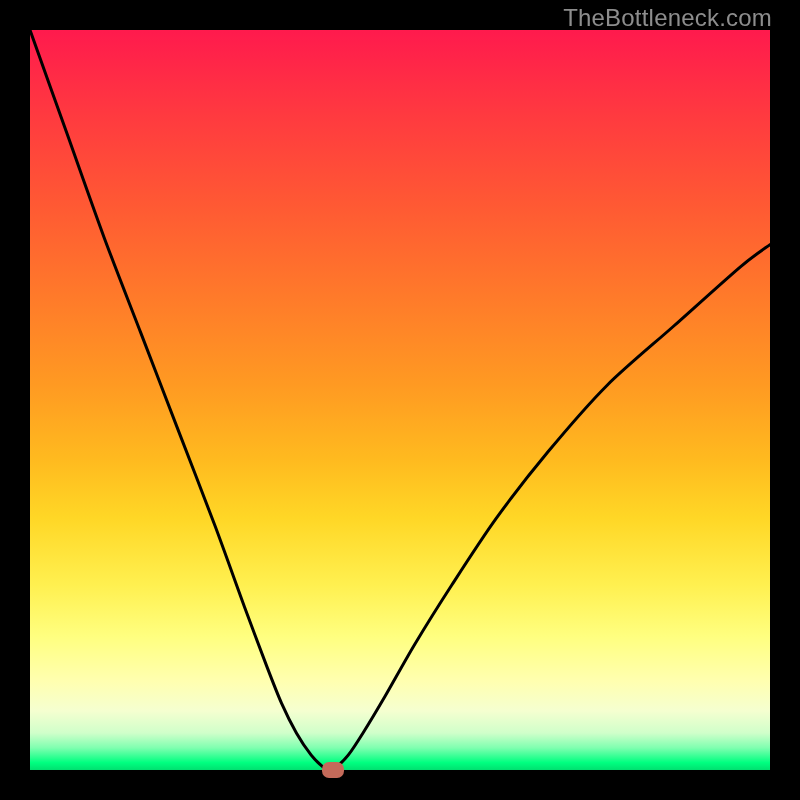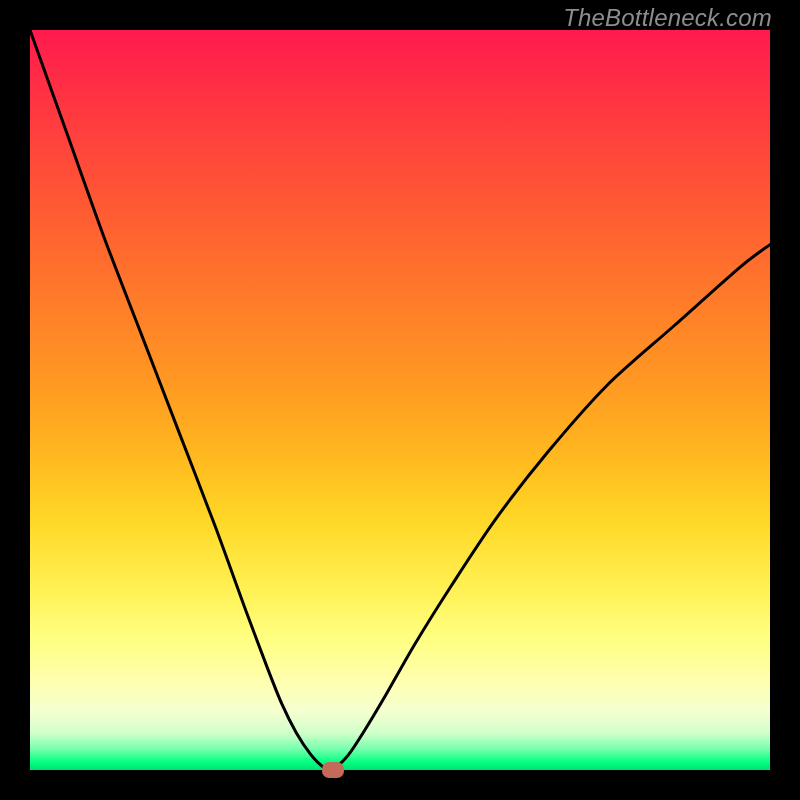--- a/index.html
+++ b/index.html
@@ -11,21 +11,20 @@
     overflow: hidden;
     font-family: Arial, Helvetica, sans-serif;
   }
   .frame {
     position: absolute;
     left: 0;
     top: 0;
     width: 800px;
     height: 561px;
     background: #000;
-    font-style: italic;
   }
   .plot-area {
     position: absolute;
     left: 30px;
     top: 30px;
     width: 740px;
     height: 740px;
     background: linear-gradient(to bottom,
       #ff1a4d 0%,
       #ff3b3f 12%,

